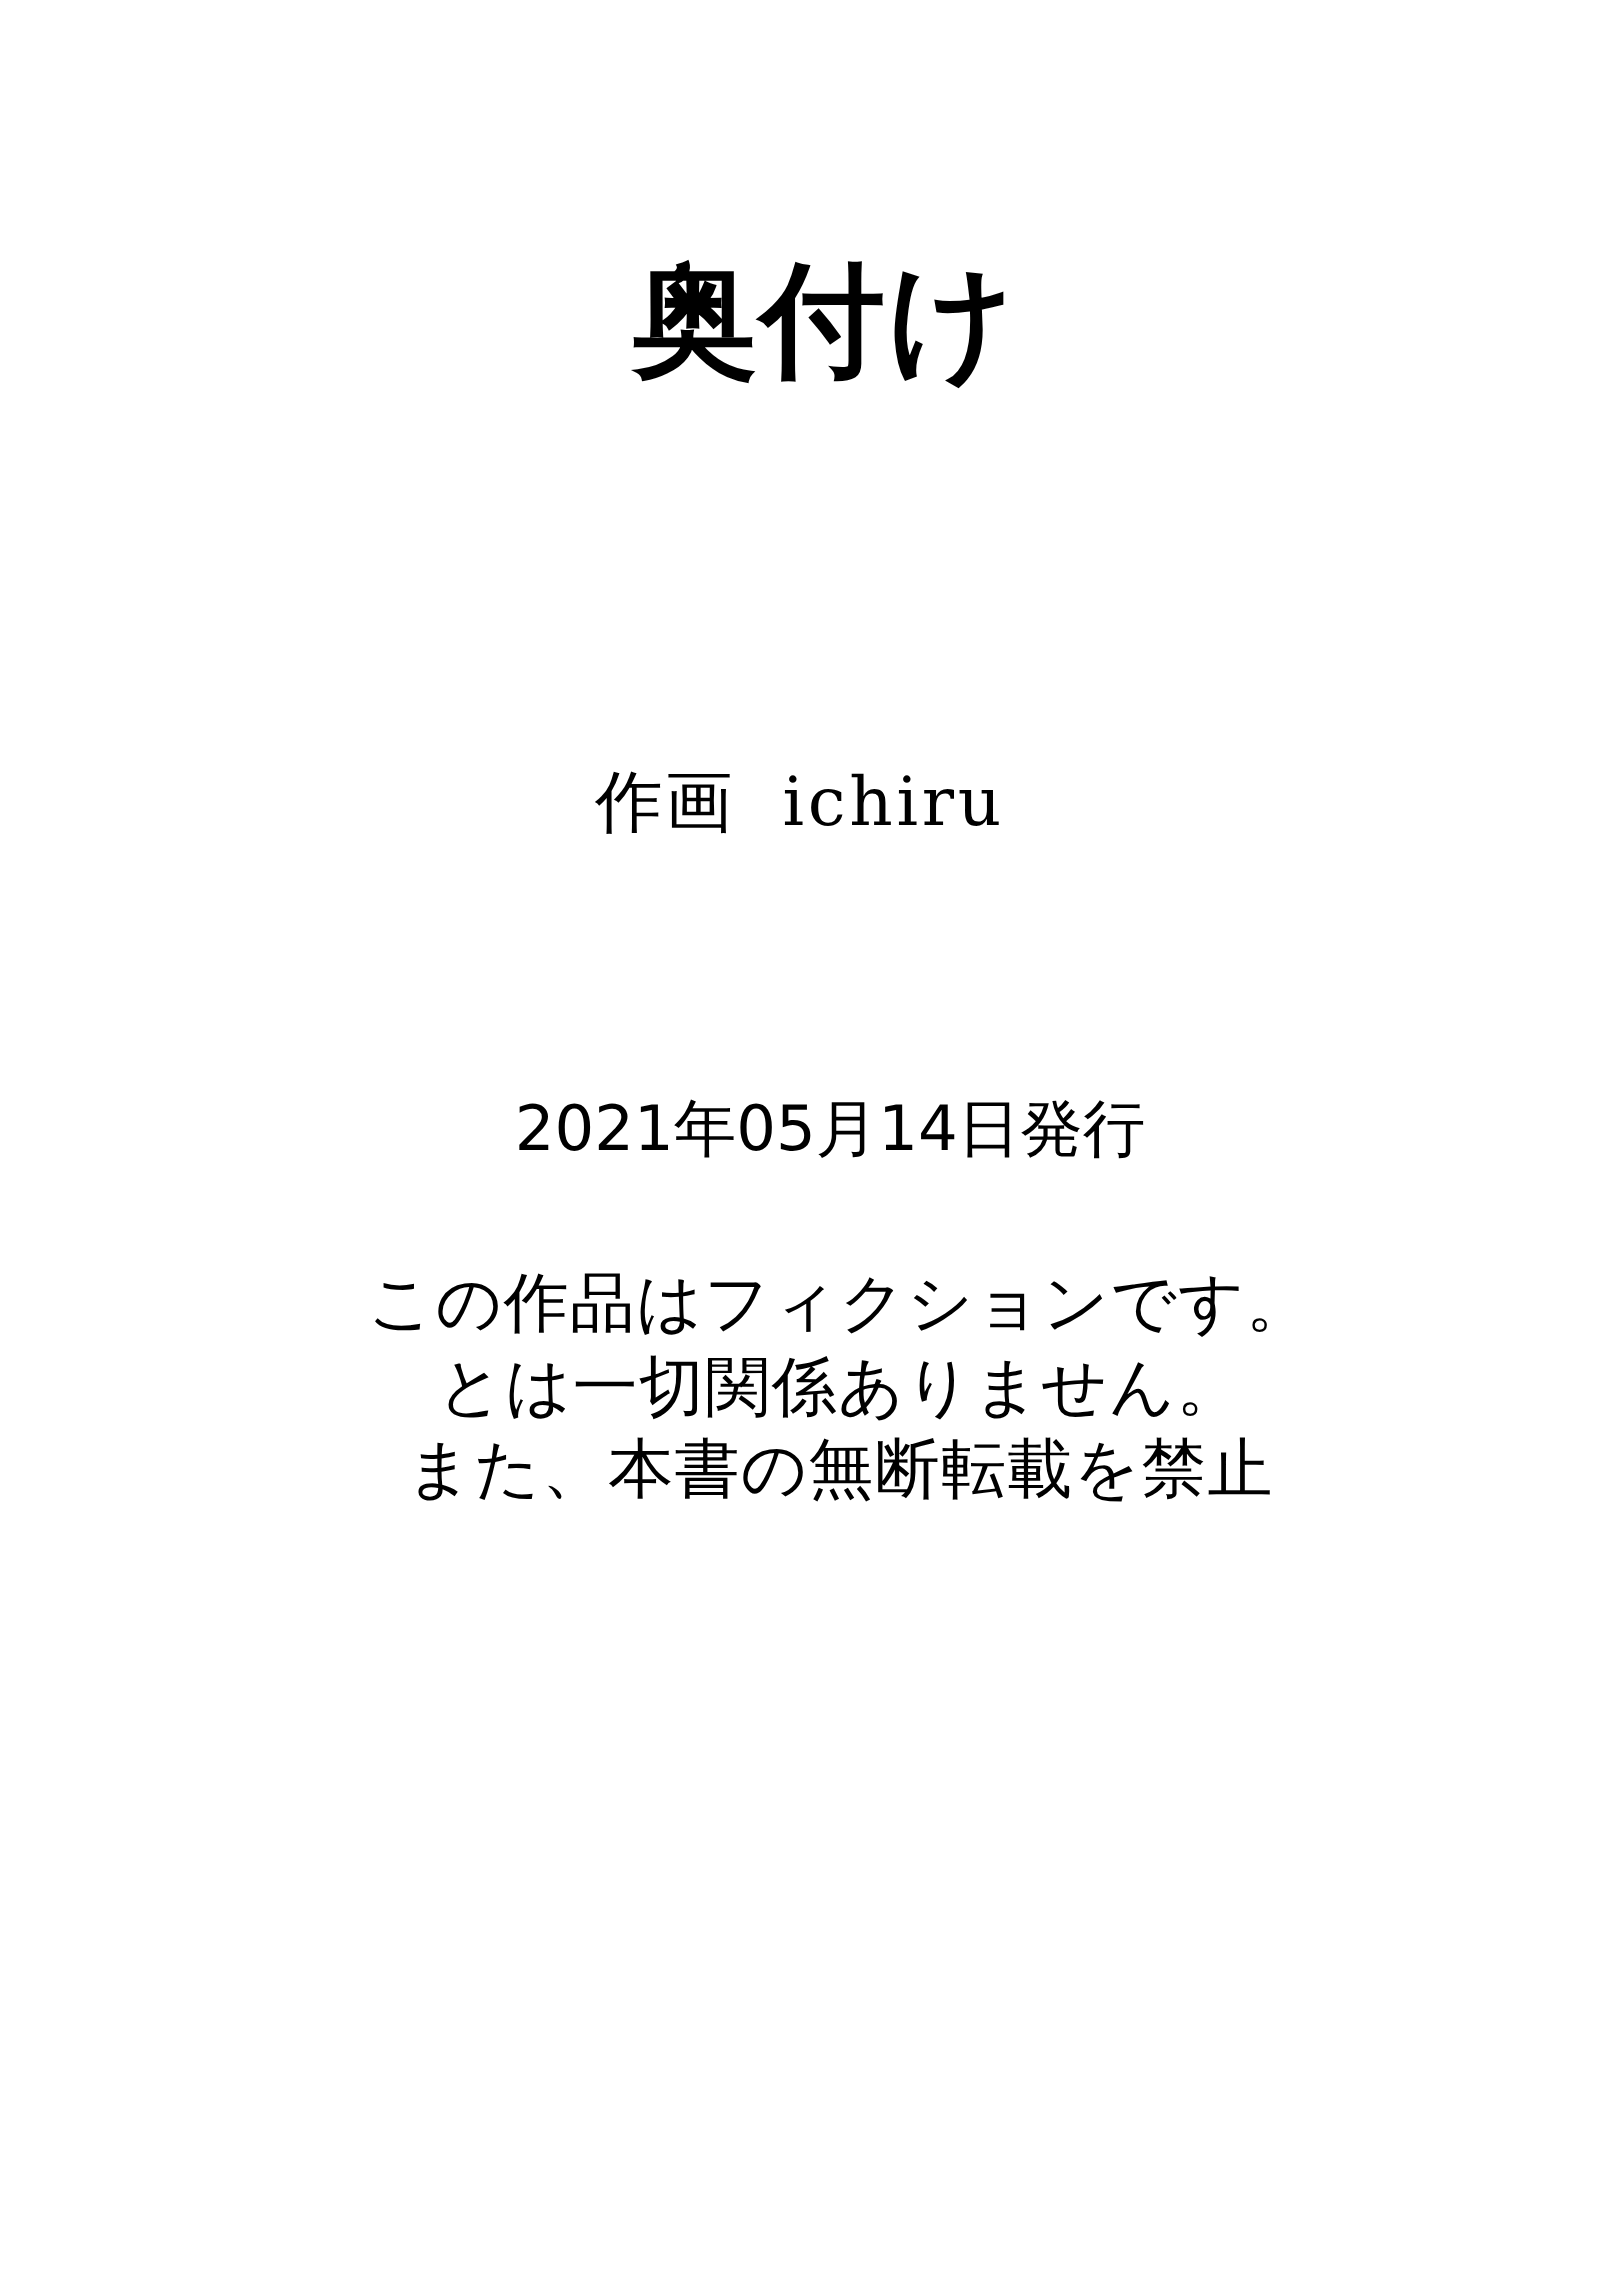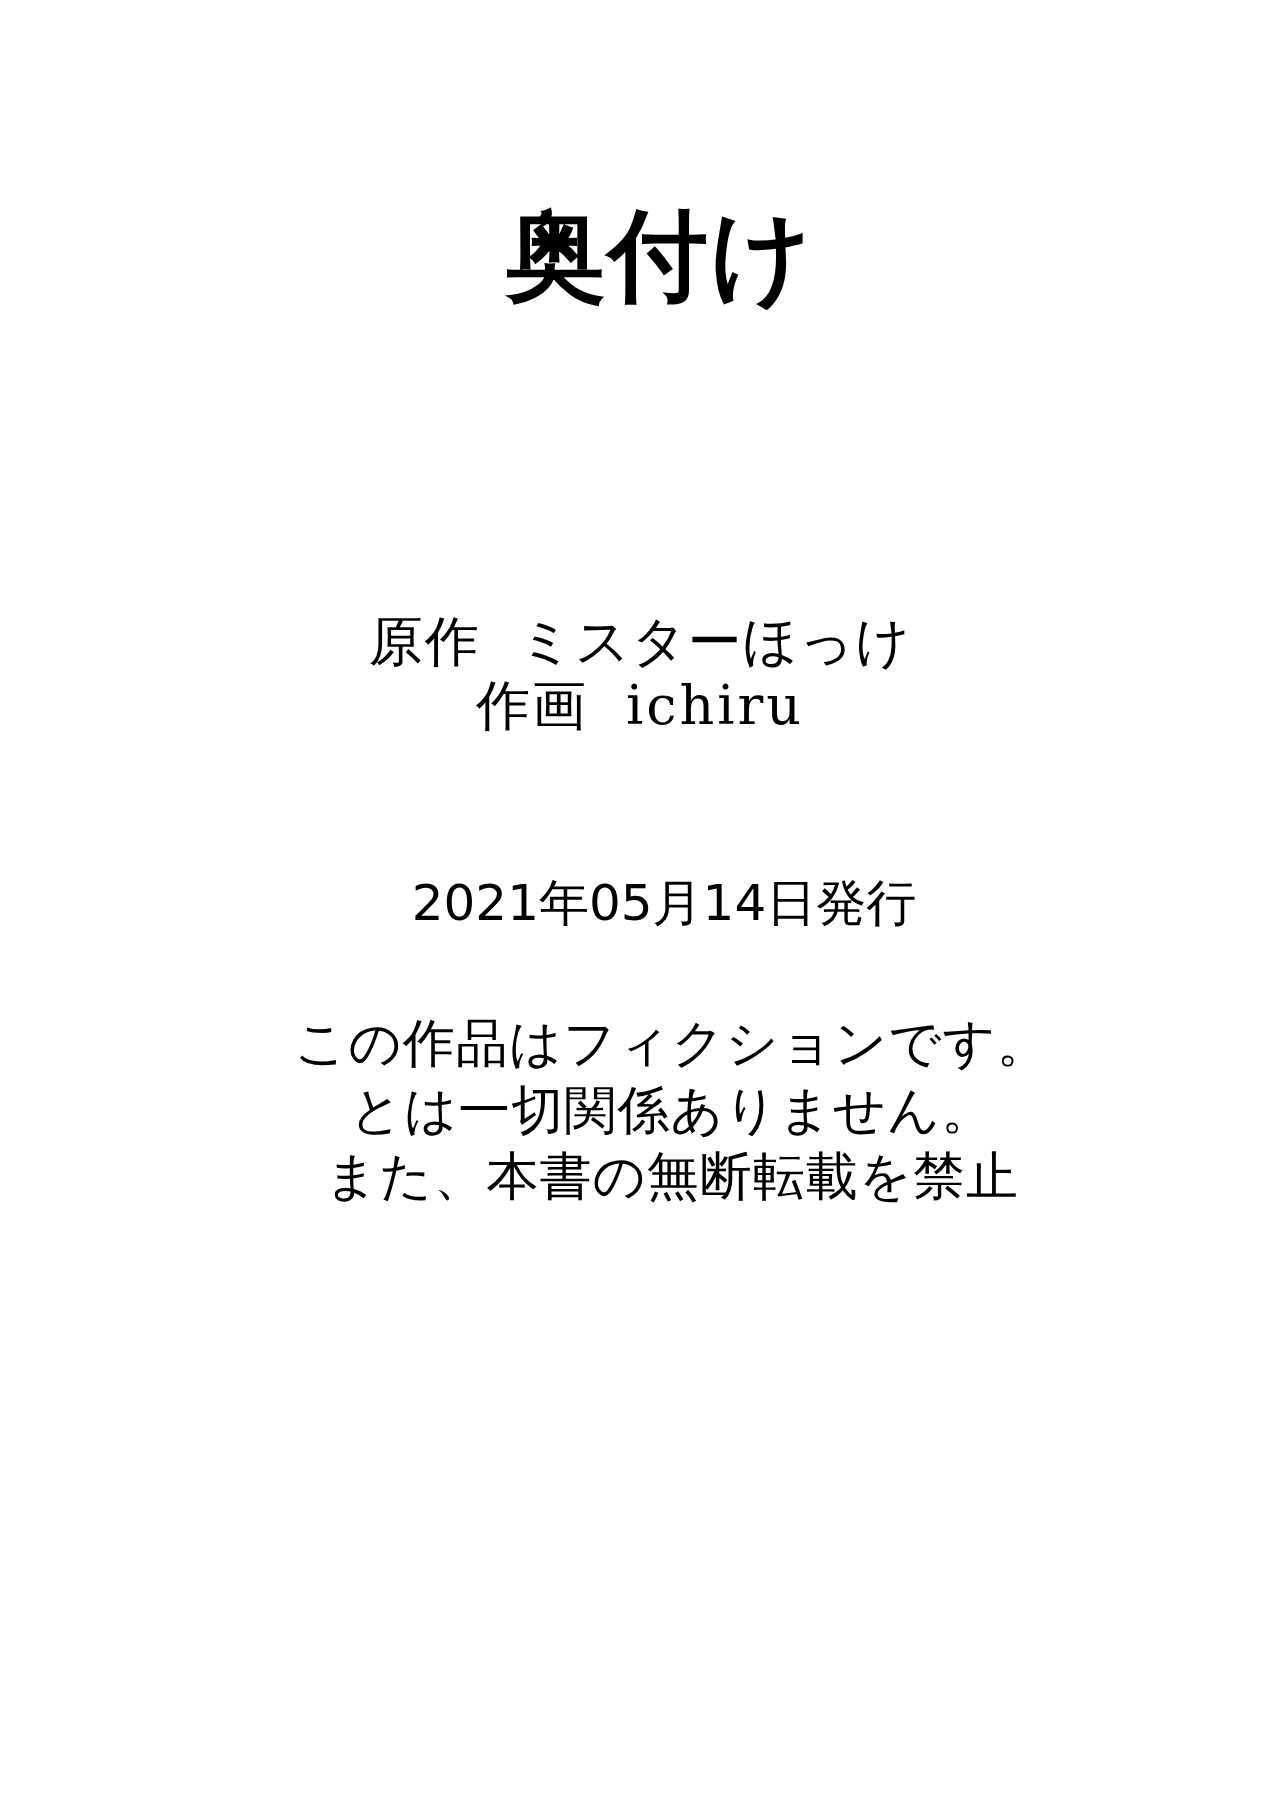--- a/index.html
+++ b/index.html
@@ -92,21 +92,20 @@
   }
 </style>
 </head>
 <body>
 
 <div class="page">
 
   <div class="colophon-title">奥付け</div>
 
   <div class="credits">
-    <div class="credit-line"><span class="role">原作</span><span class="gap"></span><span>ミスターほっけ</span></div>
     <div class="credit-line"><span class="role">作画</span><span class="gap"></span><span class="name-latin">ichiru</span></div>
   </div>
 
   <div class="pubdate"><span>2021年05月14日</span><span class="gap"></span><span>発行</span></div>
 
   <div class="disclaimer">
     <div>この作品はフィクションです。</div>
     <div>とは一切関係ありません。</div>
     <div>また、本書の無断転載を禁止</div>
   </div>

